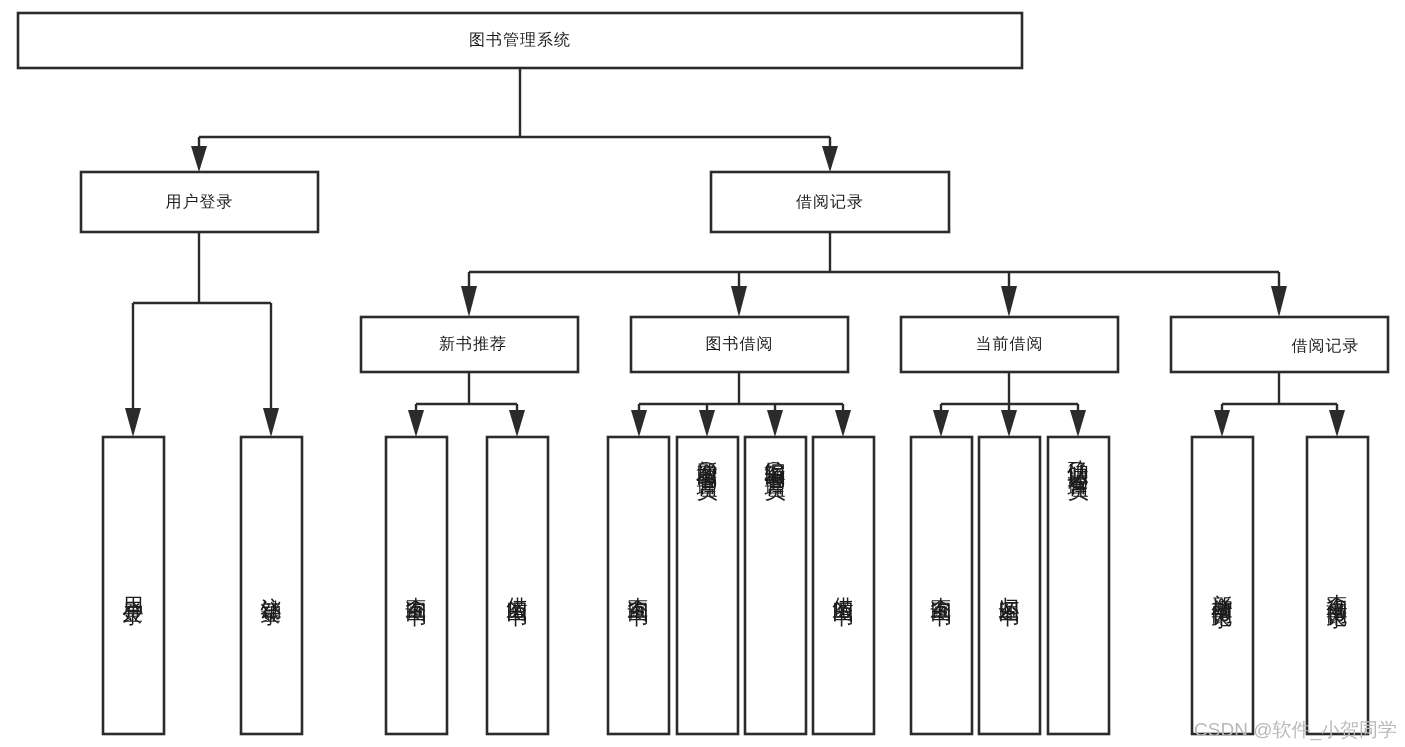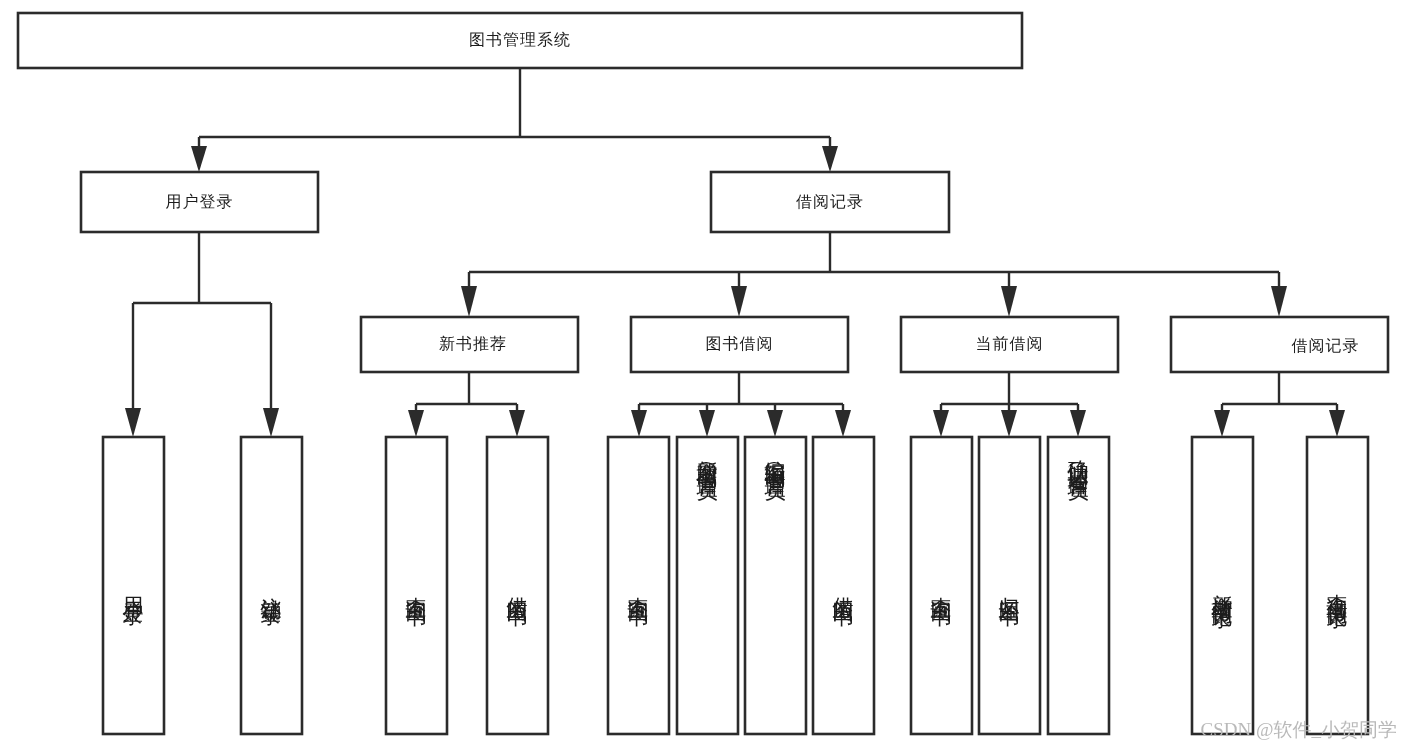--- a/index.html
+++ b/index.html
@@ -68,21 +68,21 @@
     font-family: "Liberation Sans", "DejaVu Sans", sans-serif;
     font-size: 16px;
     color: #1c1c1c;
     white-space: nowrap;
     letter-spacing: 1px;
   }
   #watermark {
     position: absolute;
     right: 8px;
     bottom: 4px;
-    font-family: Liberation Serif, serif;
+    font-family: Liberation Sans, sans-serif;
     font-size: 19px;
     color: #b9b9b9;
     white-space: nowrap;
     pointer-events: none;
   }
 </style>
 </head>
 <body>
 
 <div id="diagram-root">

